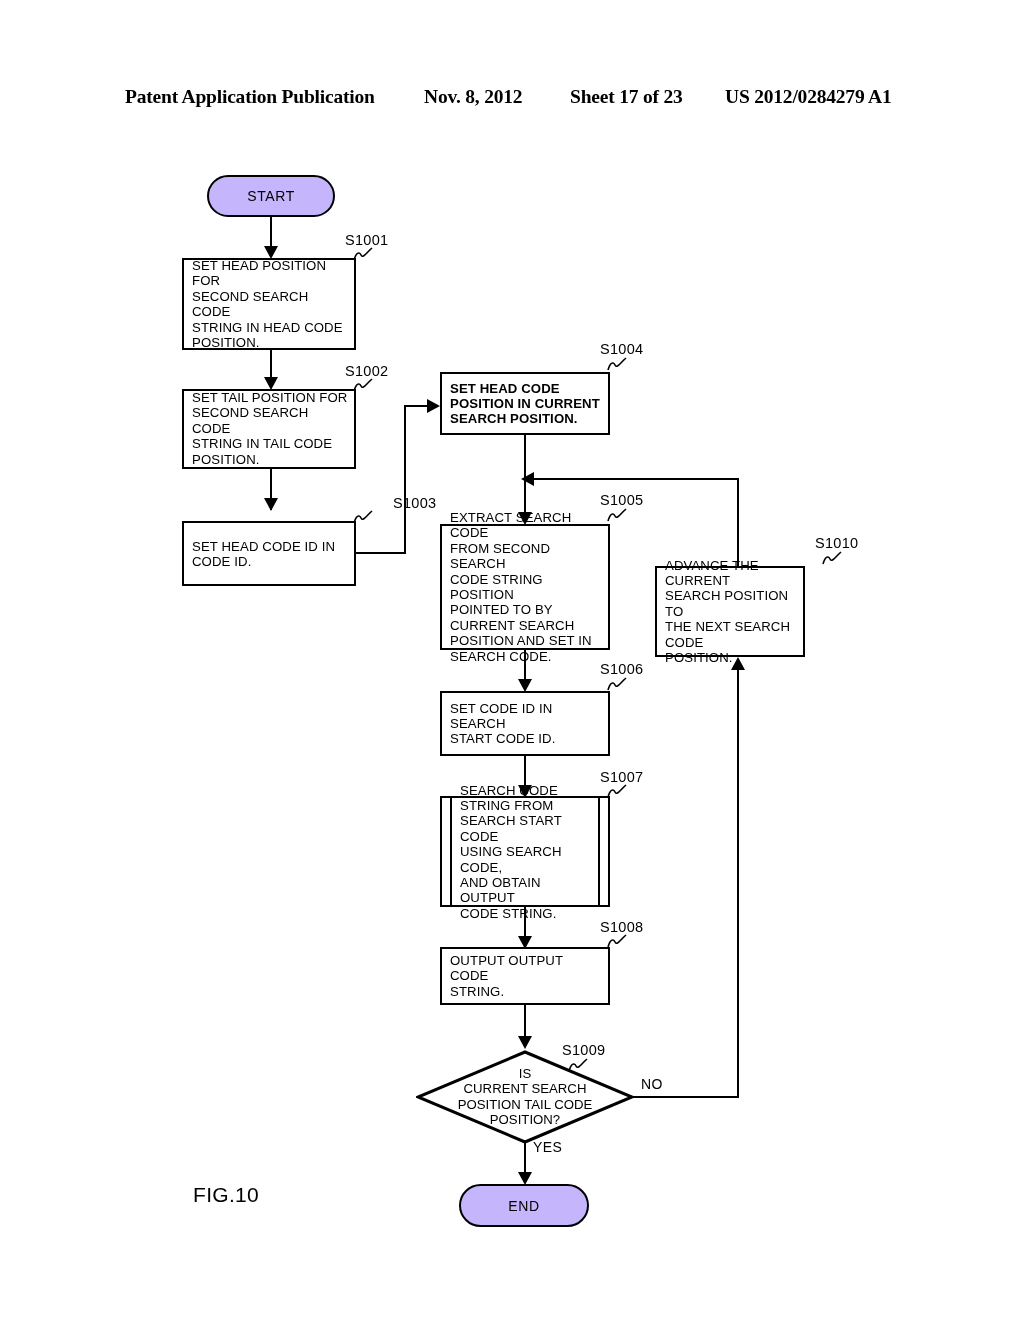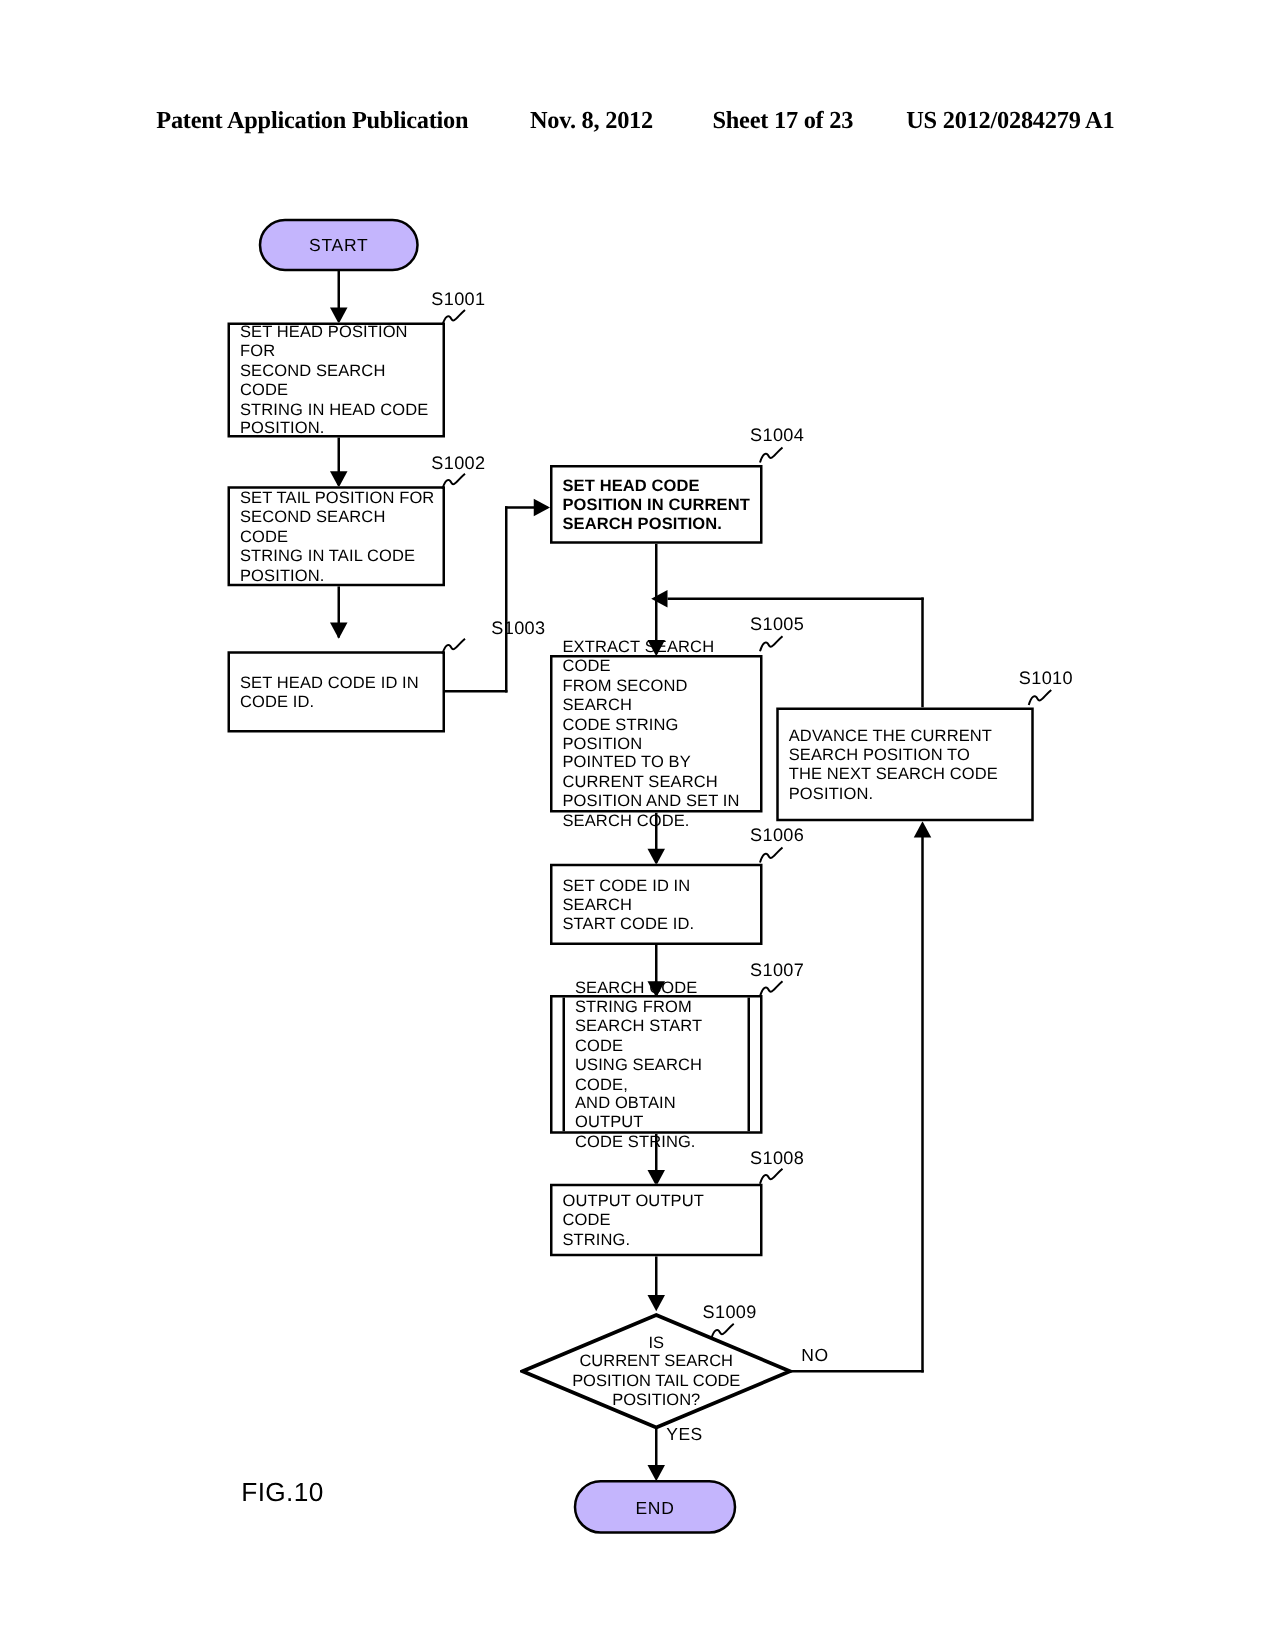--- a/index.html
+++ b/index.html
@@ -311,21 +311,21 @@
     <div class="diamond-txt">IS
 CURRENT SEARCH
 POSITION TAIL CODE
 POSITION?</div>
   </div>
   <div class="step-label" style="left:562px; top:1042px;">S1009</div>
   <svg class="squiggle" style="left:567px; top:1058px;" viewBox="0 0 22 14">
     <path d="M2 13 C4 6, 7 4, 9 8 C11 12, 14 6, 20 1" fill="none" stroke="#000" stroke-width="1.6"></path>
   </svg>
 
-  <div class="node" style="left:621px; top:566px; width:206px; height:91px;text-decoration:underline;">
+  <div class="node" style="left:655px; top:566px; width:150px; height:91px;text-decoration:underline;">
     <div class="txt">ADVANCE THE CURRENT
 SEARCH POSITION TO
 THE NEXT SEARCH CODE
 POSITION.</div>
   </div>
   <div class="step-label" style="left:815px; top:535px;">S1010</div>
   <svg class="squiggle" style="left:821px; top:551px;" viewBox="0 0 22 14">
     <path d="M2 13 C4 6, 7 4, 9 8 C11 12, 14 6, 20 1" fill="none" stroke="#000" stroke-width="1.6"></path>
   </svg>
 

